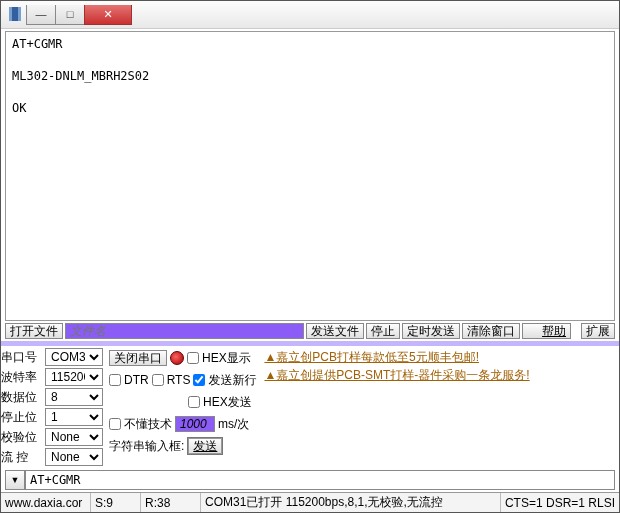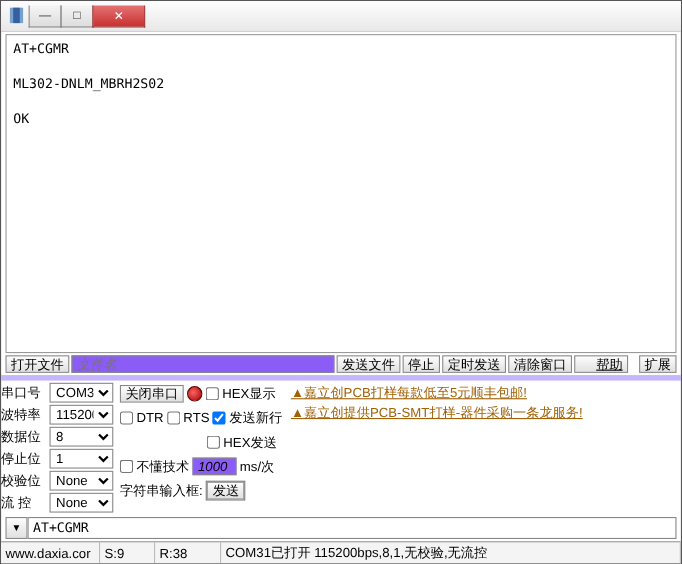--- a/index.html
+++ b/index.html
@@ -28,21 +28,21 @@
 .chk { width:12px; height:12px; }
 .rec-icon { width:14px; height:14px; border-radius:50%; background: radial-gradient(circle at 40% 40%, #ff6060, #a00000); border:1px solid #600; display:inline-block; }
 .panel-right { flex:1; font-size:12px; line-height:18px; color:#a16207; padding-left:4px;text-decoration:underline; }
 .cmdbar { display:flex; align-items:center; padding:2px 4px; gap:0; }
 .cmdbar .dd { width:20px; height:20px; border:1px solid #888; background:linear-gradient(#fdfdfd,#e0e0e0); display:flex; align-items:center; justify-content:center; font-size:9px; }
 .cmdinput { flex:1; height:20px; border:1px solid #888; padding:0 4px; font-family:"SimSun",monospace; font-size:12px; }
 .statusbar { height:20px; border-top:1px solid #999; display:flex; align-items:center; font-size:12px; background:#f4f4f4; }
 .statusbar .cell { border-right:1px solid #bbb; padding:0 4px; height:100%; display:flex; align-items:center; white-space:nowrap; }
 .spacer { flex:1; }
 .underline { text-decoration: underline; padding-left: 19px; }
-.send-btn-wrap { border:1px solid #777; padding:0; display:inline-flex; }
+.send-btn-wrap { border:1px solid #777; padding:0; display:inline-flex;text-decoration:underline; }
 </style>
 </head>
 <body>
 
 <div class="window">
   <div class="titlebar">
     <span class="ticon"></span>
     <div class="winbtns">
       <div class="winbtn">—</div>
       <div class="winbtn">□</div>
@@ -128,14 +128,15 @@
   <div class="cmdbar">
     <div class="dd">▼</div>
     <input class="cmdinput" value="AT+CGMR" style="">
   </div>
 
   <div class="statusbar">
     <div class="cell" style="width:90px">www.daxia.cor</div>
     <div class="cell" style="width:50px">S:9</div>
     <div class="cell" style="width:60px">R:38</div>
     <div class="cell spacer">COM31已打开  115200bps,8,1,无校验,无流控</div>
+    <div class="cell" style="border-right:none">CTS=1 DSR=1 RLSI</div>
   </div>
 </div>
 
 </body></html>

